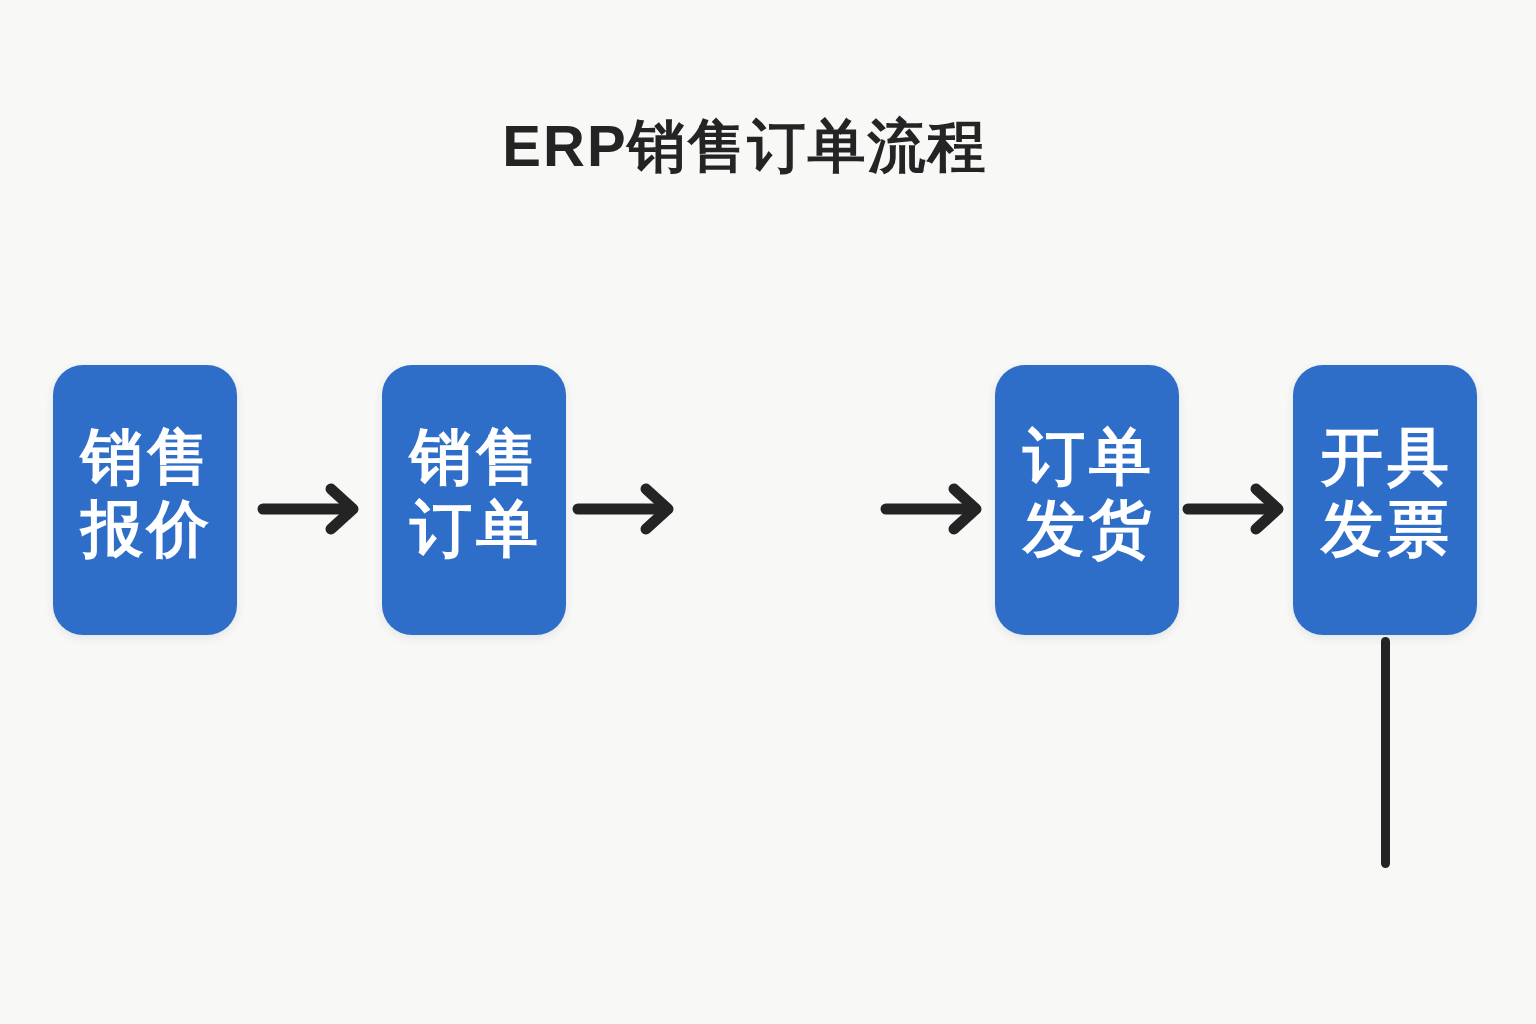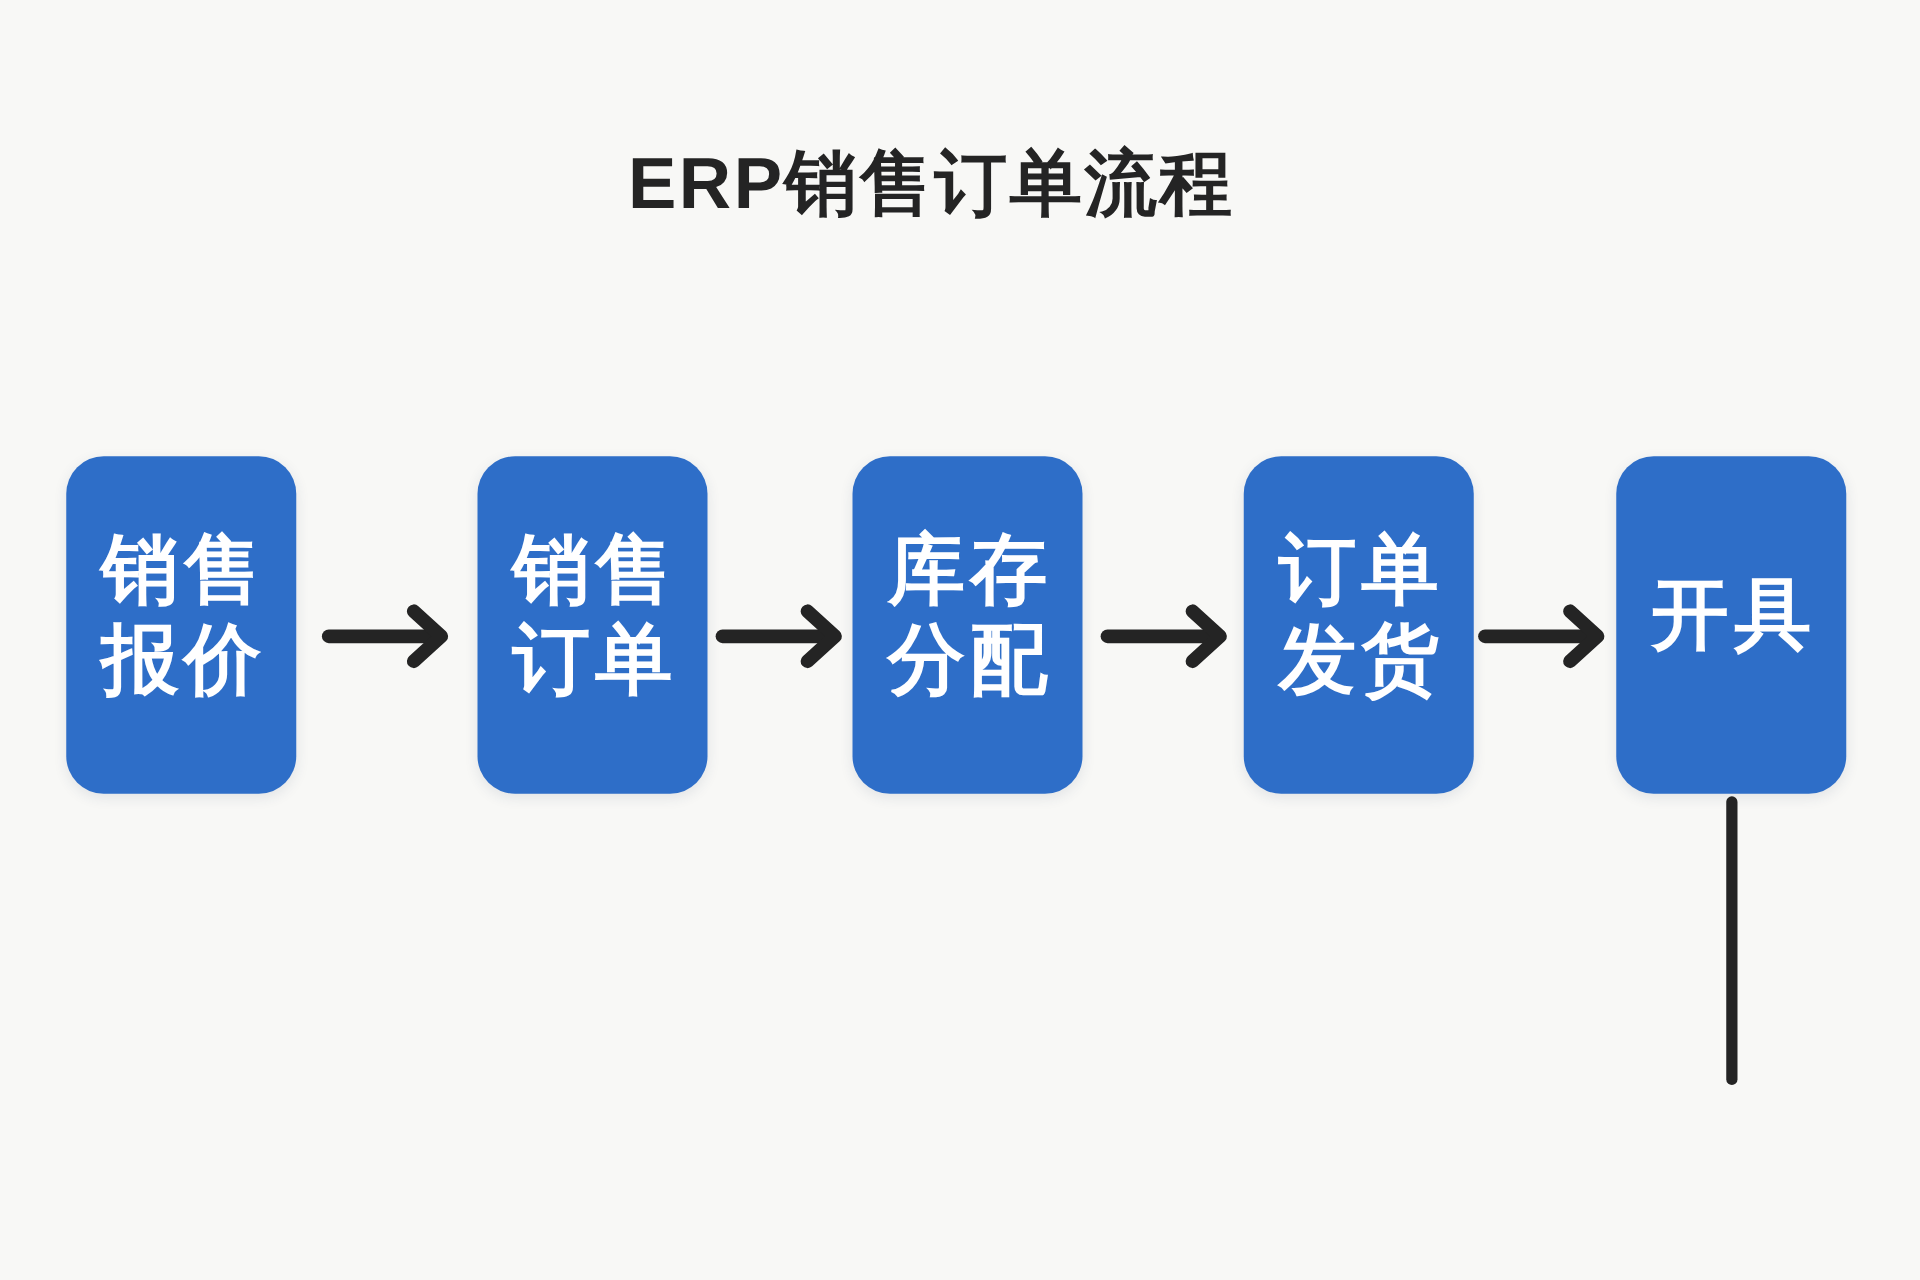--- a/index.html
+++ b/index.html
@@ -108,24 +108,20 @@
     <div class="step-line">订单</div>
   </div>
 
   <div class="arrow arrow-2">
     <svg viewBox="0 0 104 56" aria-hidden="true">
       <line x1="6" y1="28" x2="92" y2="28"></line>
       <polyline points="74,8 96,28 74,48"></polyline>
     </svg>
   </div>
 
-  <div class="step-box box-3">
-    <div class="step-line">库存</div>
-    <div class="step-line">分配</div>
-  </div>
 
   <div class="arrow arrow-3">
     <svg viewBox="0 0 104 56" aria-hidden="true">
       <line x1="6" y1="28" x2="92" y2="28"></line>
       <polyline points="74,8 96,28 74,48"></polyline>
     </svg>
   </div>
 
   <div class="step-box box-4">
     <div class="step-line">订单</div>
@@ -134,17 +130,18 @@
 
   <div class="arrow arrow-4">
     <svg viewBox="0 0 104 56" aria-hidden="true">
       <line x1="6" y1="28" x2="92" y2="28"></line>
       <polyline points="74,8 96,28 74,48"></polyline>
     </svg>
   </div>
 
   <div class="step-box box-5">
     <div class="step-line">开具</div>
+    <div class="step-line">发票</div>
   </div>
 
   <div class="continuation-line"></div>
 
 </div>
 
 </body></html>

